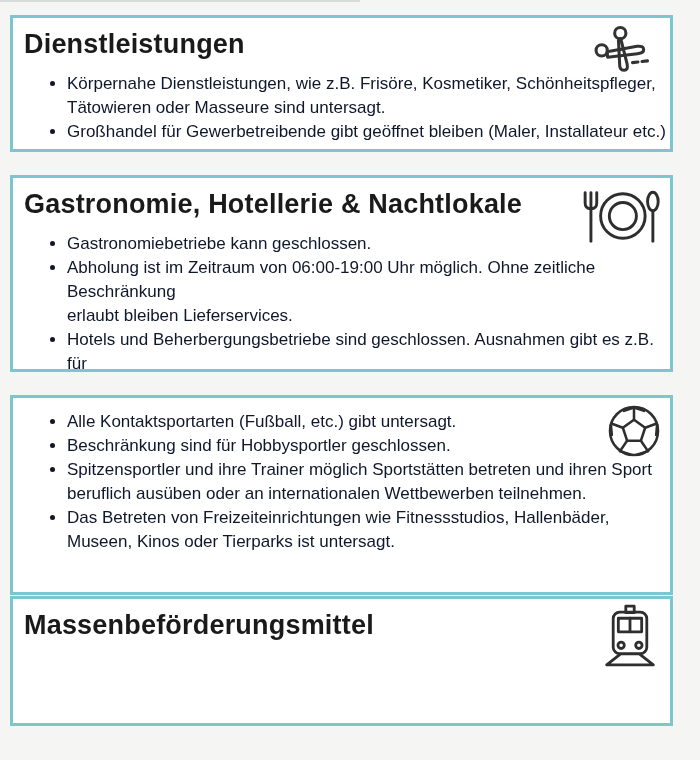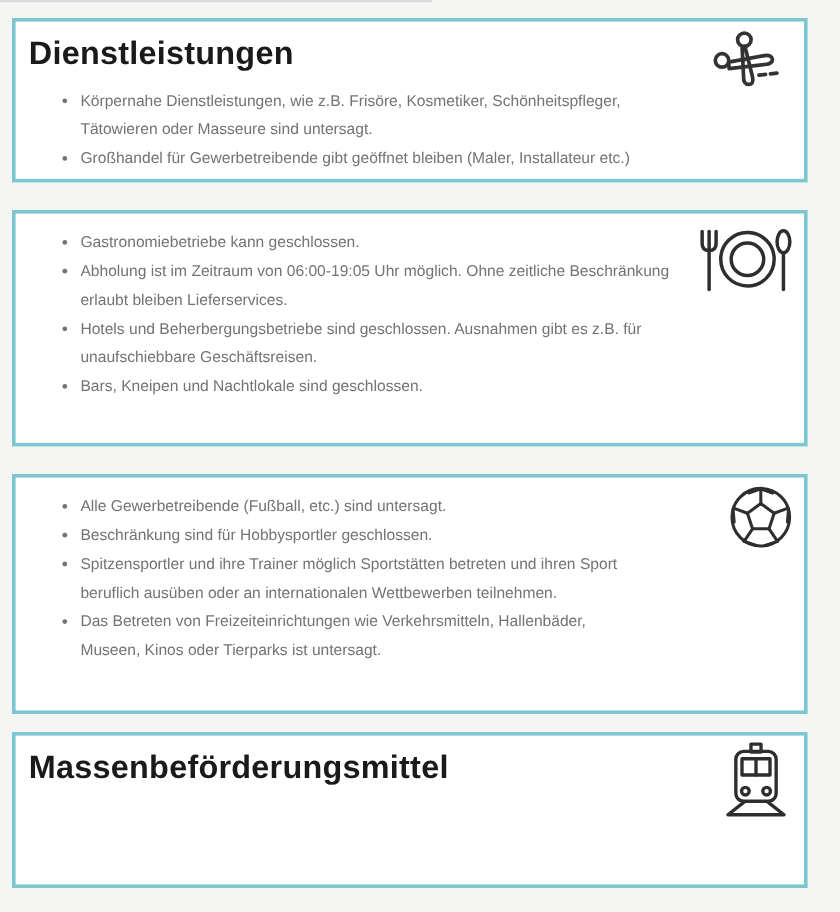--- a/index.html
+++ b/index.html
@@ -19,41 +19,41 @@
     position: absolute;
     left: 10px;
     width: 663px;
     background: #ffffff;
     border: 3px solid #7cc6d0;
     overflow: hidden;
   }
   .card-1 { top: 15px;  height: 137px; }
   .card-2 { top: 175px; height: 197px; }
   .card-3 { top: 395px; height: 200px; }
-  .card-4 { top: 610px; height: 130px; }
+  .card-4 { top: 596px; height: 130px; }
   .card h1 {
     margin: 10px 0 0 11px;
     font-size: 27px;
     line-height: 32px;
     font-weight: bold;
     color: #1a1a1a;
     letter-spacing: 0.2px;
   }
   .card ul {
     margin: 12px 0 0 0;
     padding-left: 54px;
     padding-right: 2px;
     list-style: disc;
     color: #1d1d1d;
   }
   .card li {
-    font-size: 13px;
+    font-size: 17px;
     line-height: 24px;
     white-space: pre-line;
-    color: #737373;
+    color: #0f172a;
   }
   .card-icon {
     position: absolute;
     display: block;
   }
   .icon-scissors { top: 5px;  right: 18px; width: 58px; height: 62px; }
   .icon-cutlery  { top: 9px;  right: 10px; width: 82px; height: 60px; }
   .icon-ball     { top: 4px;  right: 7px;  width: 58px; height: 58px; }
   .icon-train    { top: 3px;  right: 12px; width: 56px; height: 68px; }
   .card-icon svg { width: 100%; height: 100%; display: block; }
@@ -79,34 +79,35 @@
       </svg>
     </span>
     <ul>
       <li>Körpernahe Dienstleistungen, wie z.B. Frisöre, Kosmetiker, Schönheitspfleger,
 Tätowieren oder Masseure sind untersagt.</li>
       <li>Großhandel für Gewerbetreibende gibt geöffnet bleiben (Maler, Installateur etc.)</li>
     </ul>
   </section>
 
   <section class="card card-2">
+    <h1>Gastronomie, Hotellerie &amp; Nachtlokale</h1>
     <span class="card-icon icon-cutlery">
       <svg viewBox="0 0 84 62" fill="none" stroke="#2e2e2e" stroke-width="3" stroke-linecap="round" stroke-linejoin="round">
         <path d="M7 6 L7 16.5 Q7 22.5 13 22.5 Q19 22.5 19 16.5 L19 6"></path>
         <path d="M13 6 L13 22.5"></path>
         <path d="M13 22.5 L13 56"></path>
         <circle cx="46" cy="30" r="23"></circle>
         <circle cx="46" cy="30" r="14"></circle>
         <ellipse cx="77" cy="15" rx="5.5" ry="9.5"></ellipse>
         <path d="M77 24.5 L77 56"></path>
       </svg>
     </span>
     <ul>
       <li>Gastronomiebetriebe kann geschlossen.</li>
-      <li>Abholung ist im Zeitraum von 06:00-19:05 Uhr möglich. Ohne zeitliche Beschränkung
+      <li>Abholung ist im Zeitraum von 06:00-19:00 Uhr möglich. Ohne zeitliche Beschränkung
 erlaubt bleiben Lieferservices.</li>
       <li>Hotels und Beherbergungsbetriebe sind geschlossen. Ausnahmen gibt es z.B. für
 unaufschiebbare Geschäftsreisen.</li>
       <li>Bars, Kneipen und Nachtlokale sind geschlossen.</li>
     </ul>
   </section>
 
   <section class="card card-3">
     <span class="card-icon icon-ball">
       <svg viewBox="0 0 64 64" fill="none" stroke="#2e2e2e" stroke-width="2.8" stroke-linecap="round" stroke-linejoin="round">
@@ -117,25 +118,25 @@
         <path d="M39.6 42.7 L47.4 54.2"></path>
         <path d="M24.4 42.7 L16.6 54.2"></path>
         <path d="M19.7 28.4 L7 23.7"></path>
         <path d="M32 6 L21 9.8 M32 6 L43 9.8"></path>
         <path d="M57.5 24.5 L56.5 36.5"></path>
         <path d="M6.5 24.5 L7.5 36.5"></path>
         <path d="M47.4 54.2 L36 58 M16.6 54.2 L28 58"></path>
       </svg>
     </span>
     <ul>
-      <li>Alle Gewerbetreibende (Fußball, etc.) sind untersagt.</li>
+      <li>Alle Kontaktsportarten (Fußball, etc.) gibt untersagt.</li>
       <li>Beschränkung sind für Hobbysportler geschlossen.</li>
       <li>Spitzensportler und ihre Trainer möglich Sportstätten betreten und ihren Sport
 beruflich ausüben oder an internationalen Wettbewerben teilnehmen.</li>
-      <li>Das Betreten von Freizeiteinrichtungen wie Verkehrsmitteln, Hallenbäder,
+      <li>Das Betreten von Freizeiteinrichtungen wie Fitnessstudios, Hallenbäder,
 Museen, Kinos oder Tierparks ist untersagt.</li>
     </ul>
   </section>
 
   <section class="card card-4">
     <h1>Massenbeförderungsmittel</h1>
     <span class="card-icon icon-train">
       <svg viewBox="0 0 60 70" fill="none" stroke="#2e2e2e" stroke-width="3" stroke-linecap="round" stroke-linejoin="round">
         <rect x="25.5" y="3" width="9" height="7"></rect>
         <rect x="12" y="9.5" width="36" height="44.5" rx="7"></rect>

